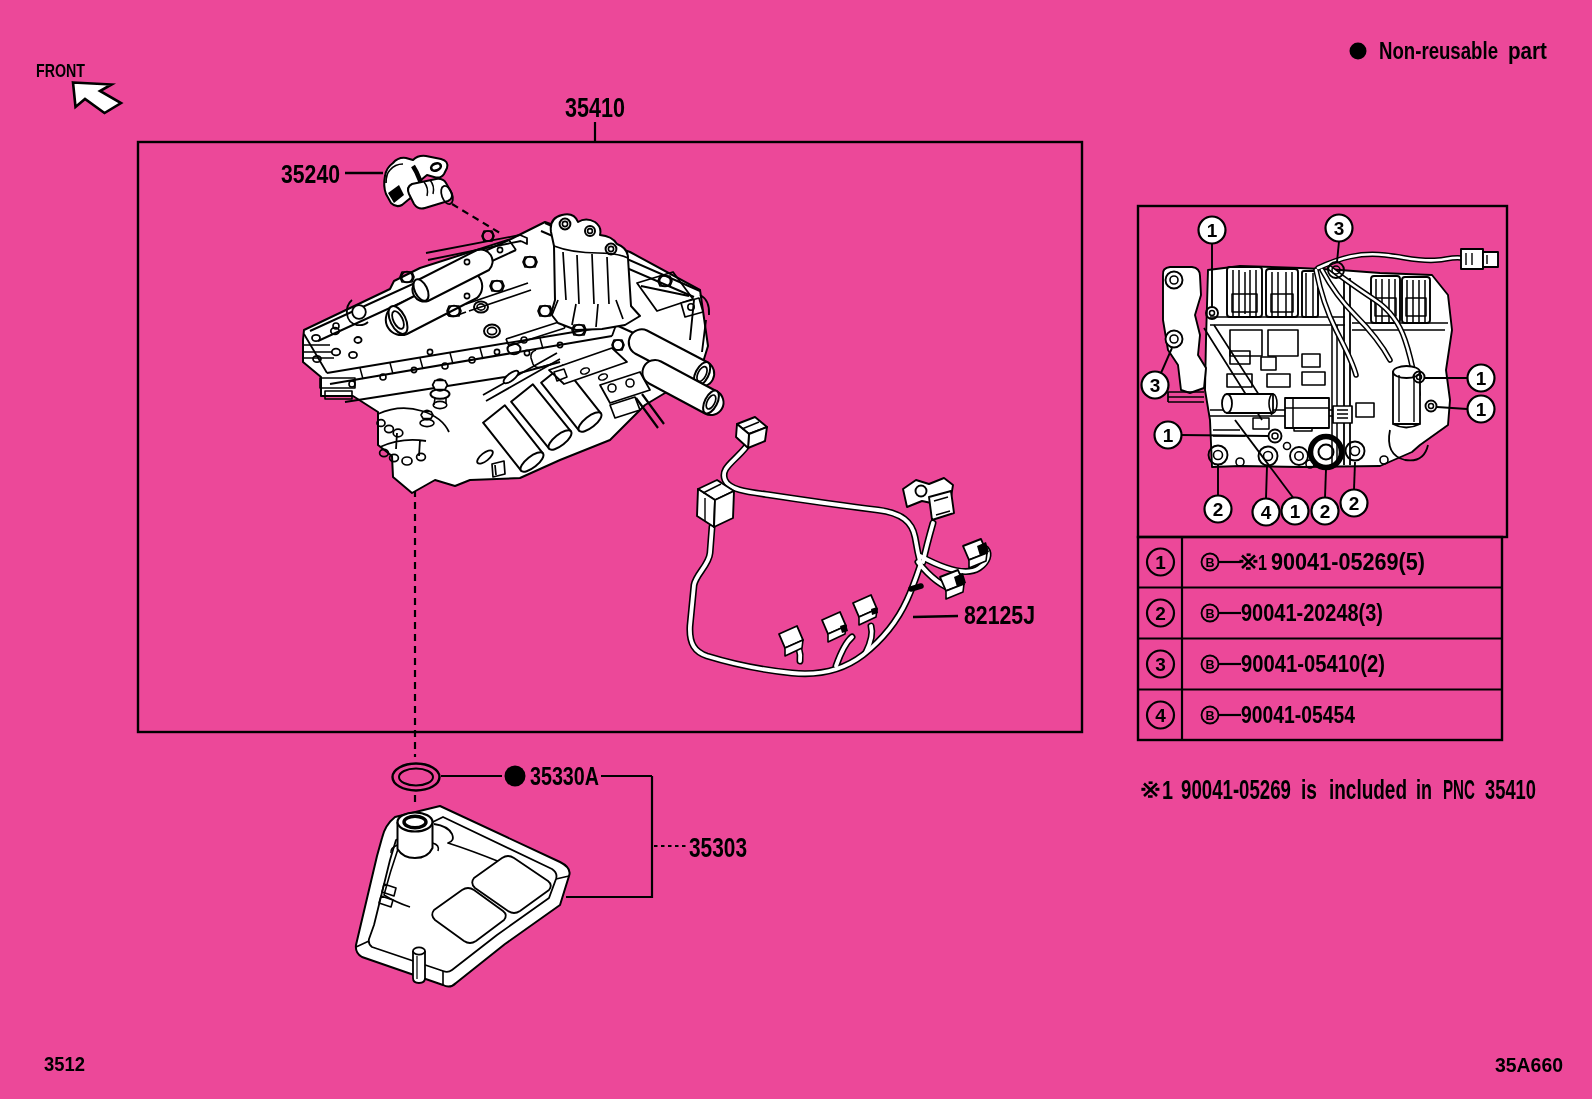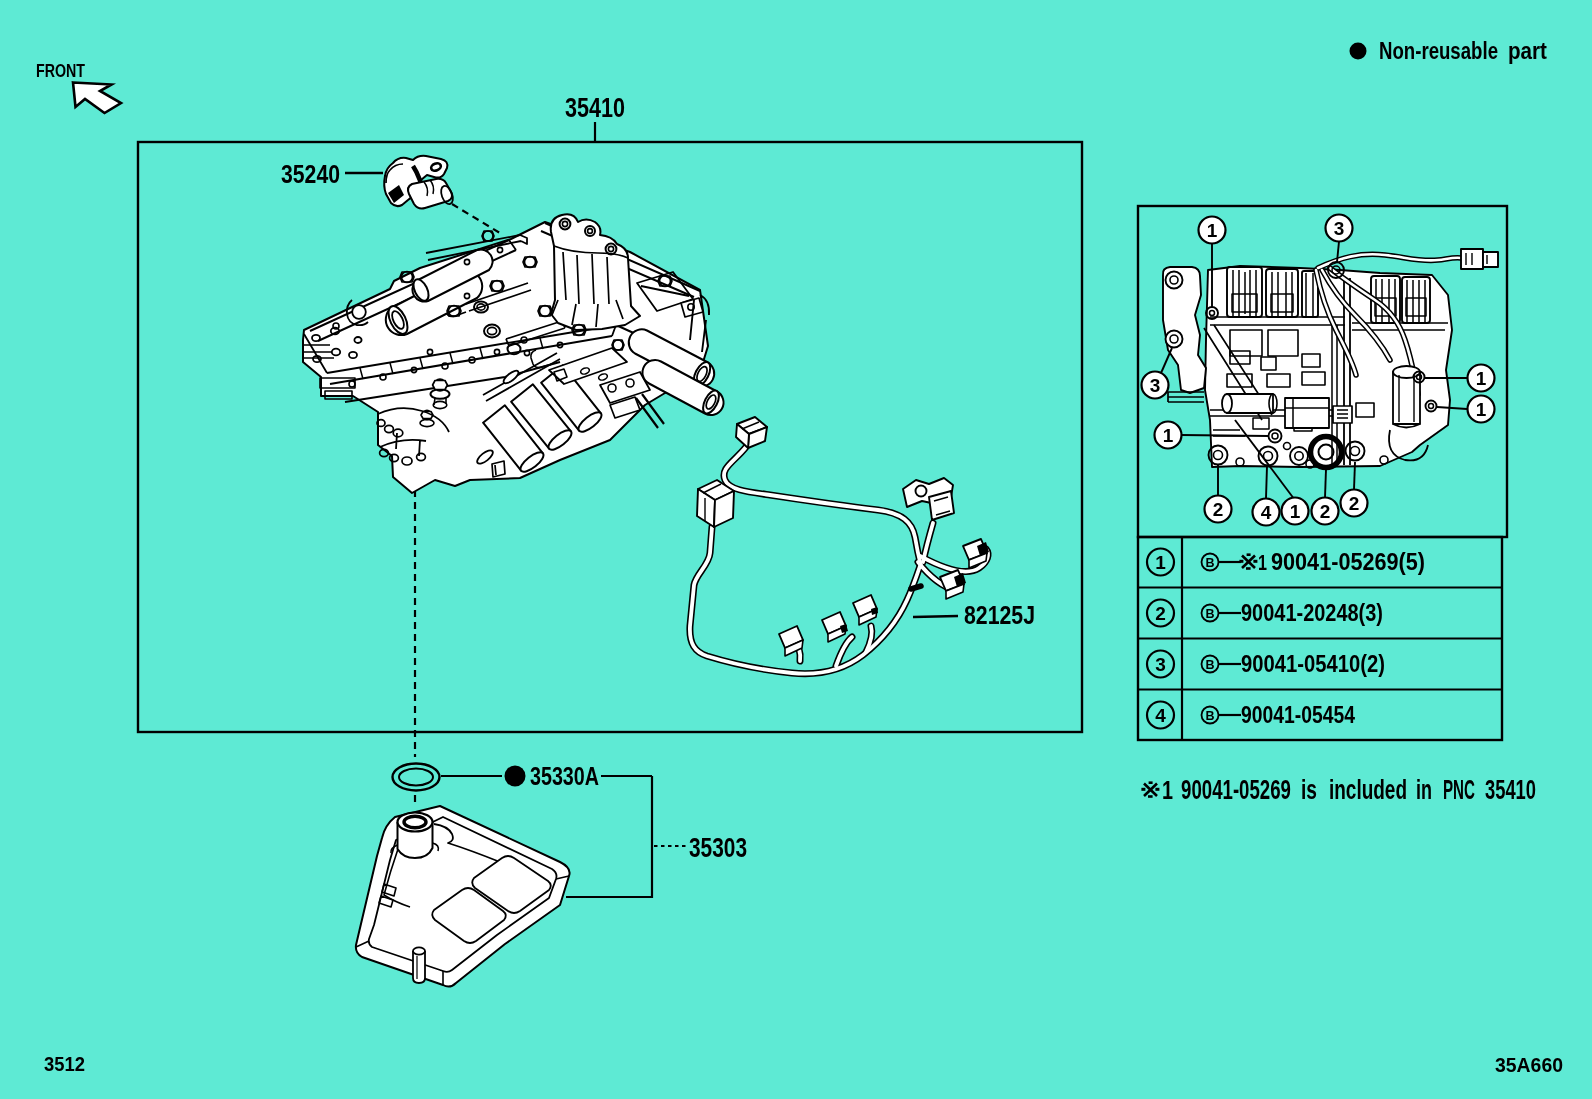--- a/index.html
+++ b/index.html
@@ -1,16 +1,16 @@
 <!DOCTYPE html>
 <html><head>
 <meta charset="utf-8">
 <style>
 html,body{margin:0;padding:0;background:#fff;}
-#page{position:relative;width:1592px;height:1099px;background:#5eead4;overflow:hidden;}
+#page{position:relative;width:1592px;height:1099px;background:#ec4899;overflow:hidden;}
 svg text{font-family:"Liberation Sans",sans-serif;font-weight:bold;fill:#000;}
 </style>
 </head>
 <body>
 <div id="page">
 <svg width="1592" height="1099" viewBox="0 0 1592 1099">
 <defs>
 <g id="refmark" stroke="#000" stroke-width="2.6" fill="#000">
   <line x1="2" y1="1.5" x2="15" y2="14"></line>
   <line x1="15" y1="1.5" x2="2" y2="14"></line>

